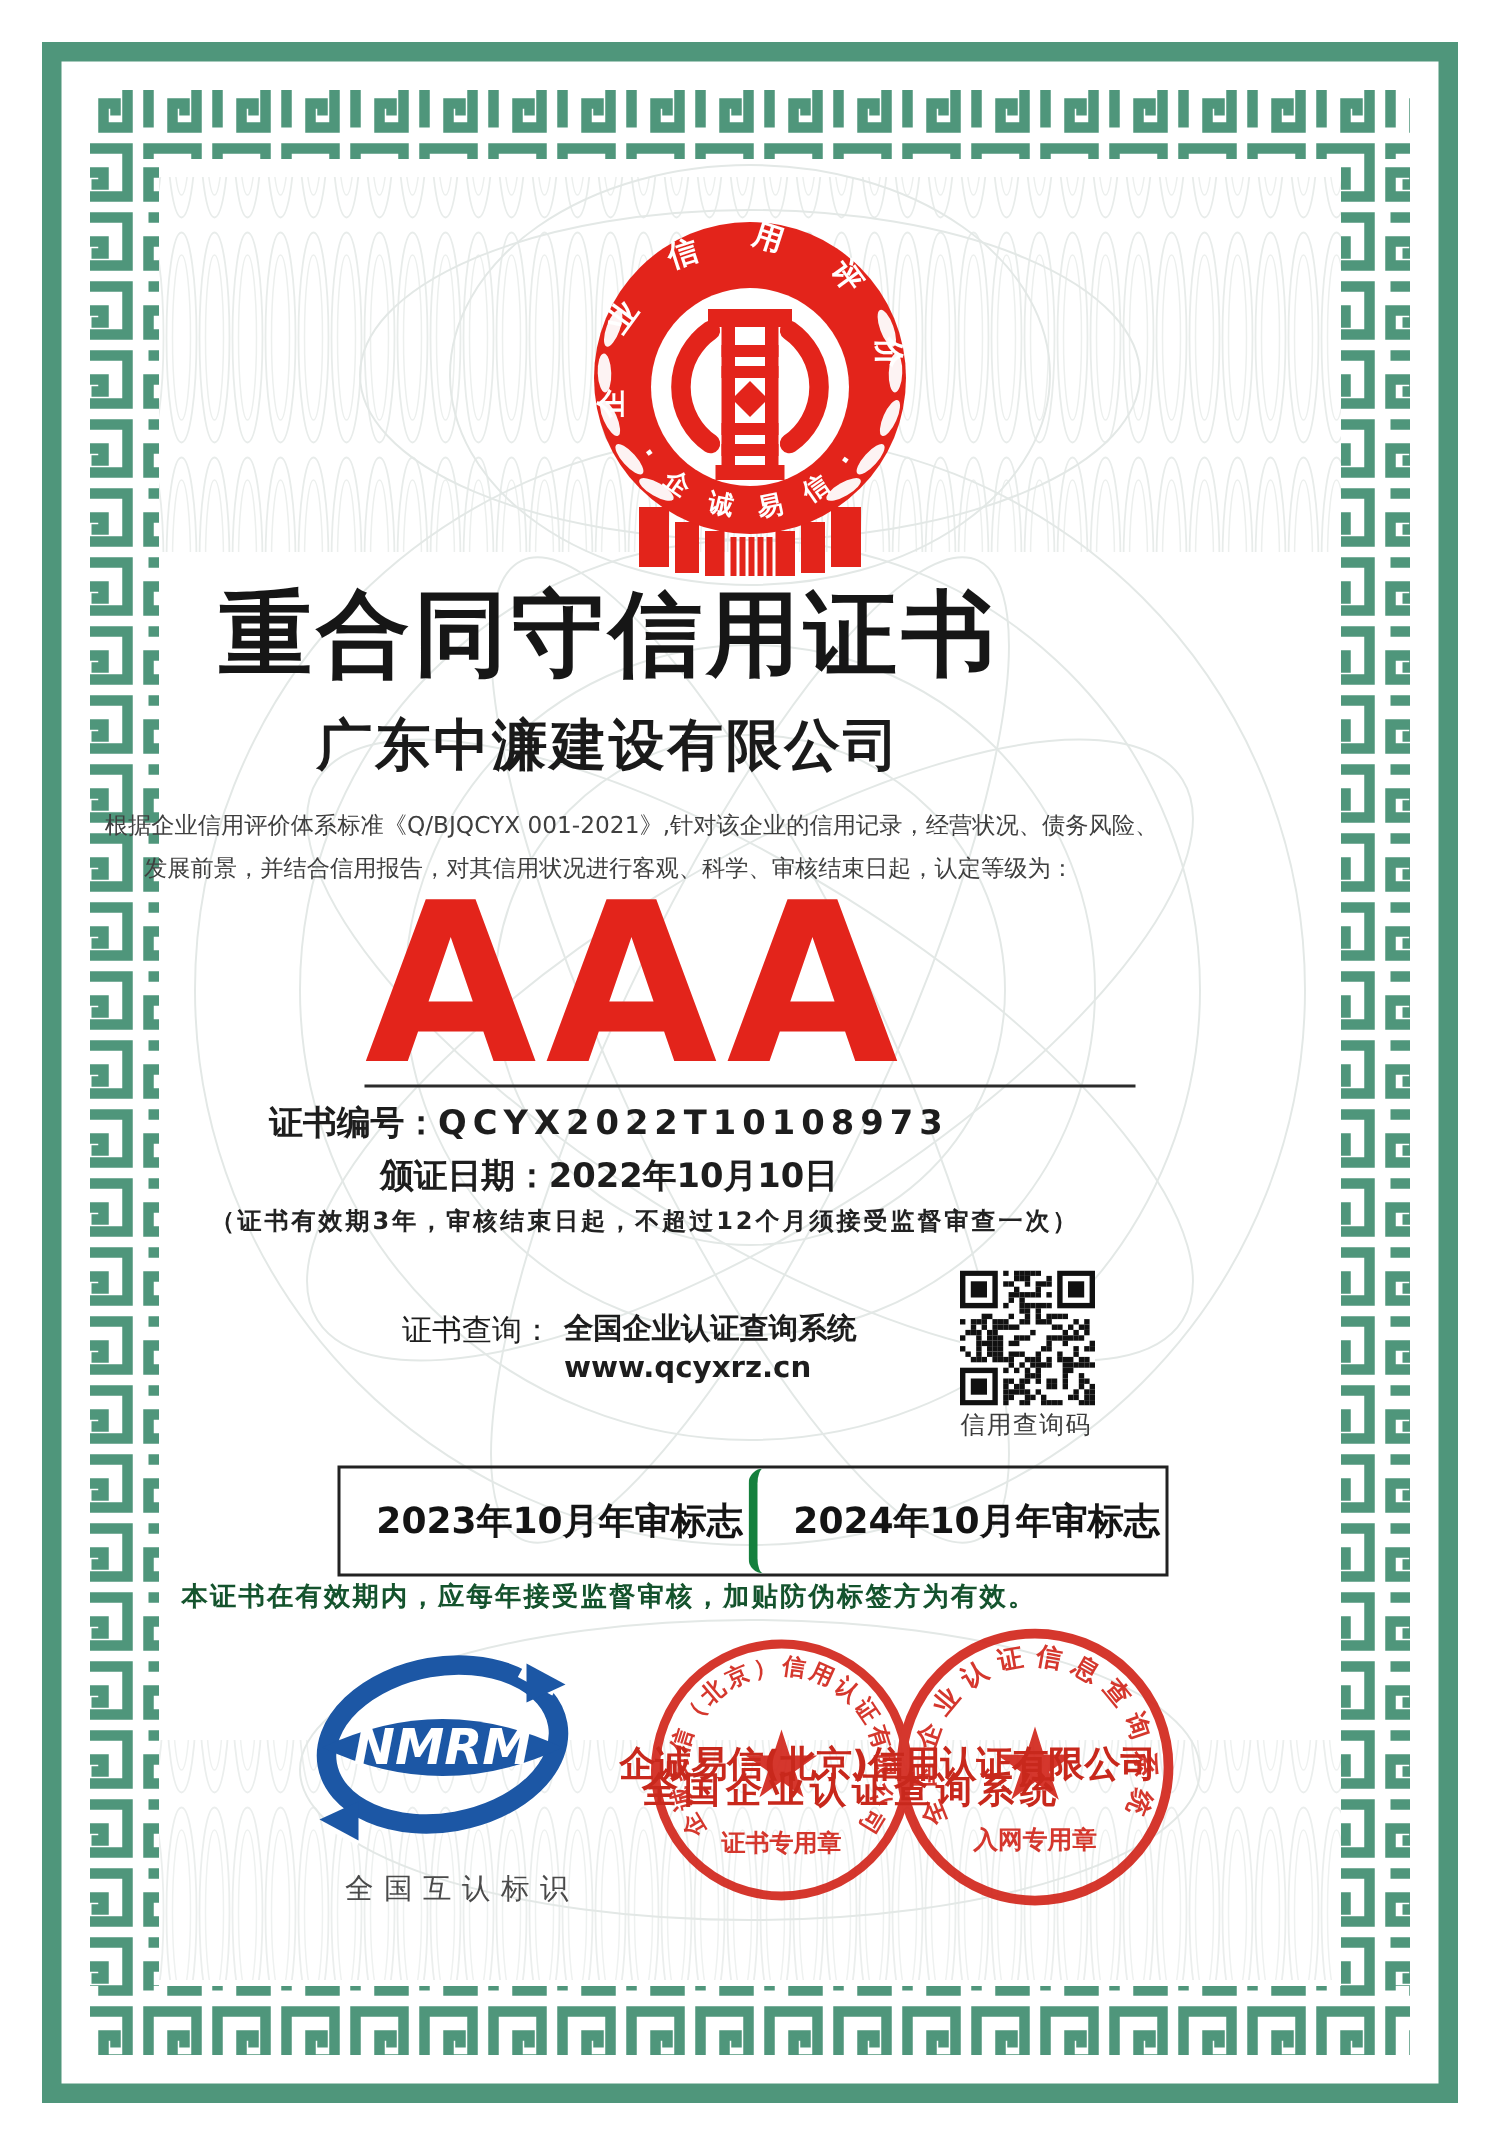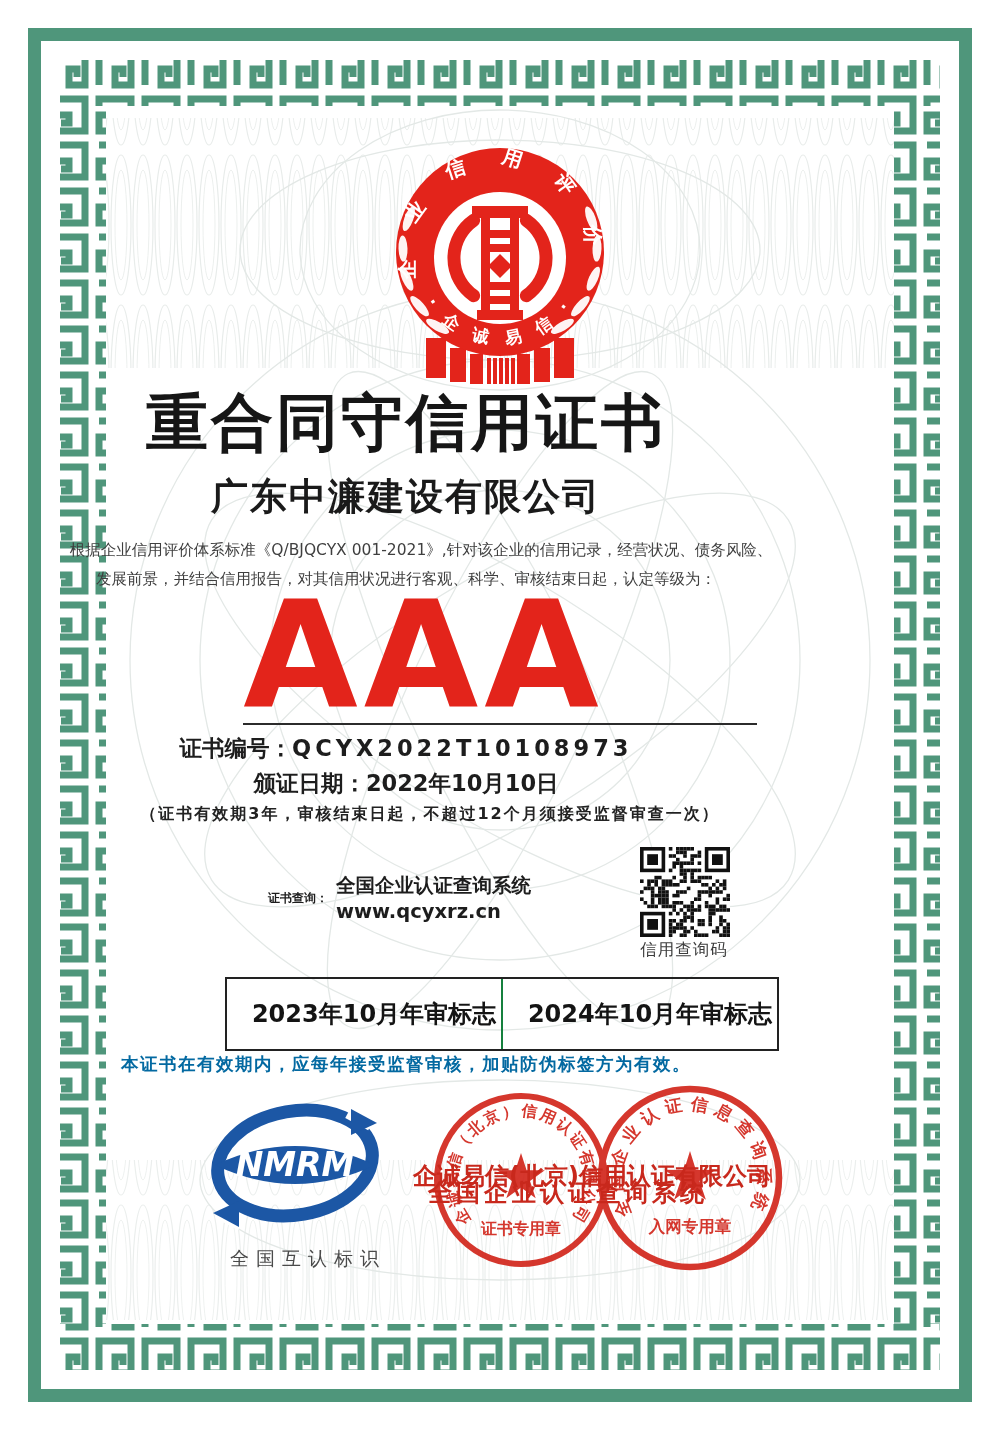--- a/index.html
+++ b/index.html
@@ -16,27 +16,27 @@
   .company{top:472px;font-size:37px;font-weight:800;letter-spacing:2px;color:#1a1a1a;}
   .desc{top:536px;font-size:15.5px;line-height:29px;color:#3f3f3f;white-space:nowrap;}
   .desc .l1{padding-left:30px;}
   .rating{top:582px;font-size:148px;line-height:1;font-weight:900;color:#e3241b;letter-spacing:6px;margin-left:18px;}
   .divider{top:723px;left:243px;width:514px;height:2px;background:#2b2b2b;}
   .certno{top:733px;font-size:22.5px;font-weight:700;text-align:center;}
   .certno .val{letter-spacing:4px;}
   .issuedate{top:768px;font-size:22.5px;font-weight:700;}
   .validity{top:804px;font-size:16px;font-weight:700;letter-spacing:2px;color:#222;padding-left:24px;}
   .query{top:873px;left:268px;display:flex;}
-  .query .qlabel{font-size:12px;font-weight:700;margin-top:17px;}
+  .query .qlabel{font-size:20px;font-weight:400;margin-top:0;}
   .query .qlines{margin-left:8px;font-size:19.5px;font-weight:800;line-height:26px;}
   .qr-caption{top:939px;left:638px;width:92px;text-align:center;font-size:16.5px;color:#3c3c3c;letter-spacing:1px;}
   .marks-table{top:977px;left:225px;width:550px;height:70px;border:2px solid #222;display:flex;background:transparent;}
   .marks-cell{flex:1;display:flex;align-items:center;justify-content:center;font-size:24px;font-weight:800;color:#141414;padding-left:20px;}
-  .marks-cell + .marks-cell{border-left:2px solid #15803d;}
-  .footer-note{top:1052px;font-size:17.5px;font-weight:700;letter-spacing:1.5px;color:#0369a1;}
+  .marks-cell + .marks-cell{border-left:6px solid #15803d;border-radius:10px;}
+  .footer-note{top:1052px;font-size:17.5px;font-weight:700;letter-spacing:1.5px;color:#14532d;}
   .nmrm-caption{top:1246px;left:218px;width:180px;text-align:center;font-size:19px;letter-spacing:7px;color:#4a4a4a;}
   .issuer-line{white-space:nowrap;text-align:center;color:#c8281c;font-weight:600;}
   .issuer-1{top:1137px;left:392px;width:400px;font-size:24px;margin-top:23px;}
   .issuer-2{top:1177px;left:368px;width:400px;font-size:24px;letter-spacing:4px;}
 </style>
 </head>
 <body>
 
 <div class="page">
 

